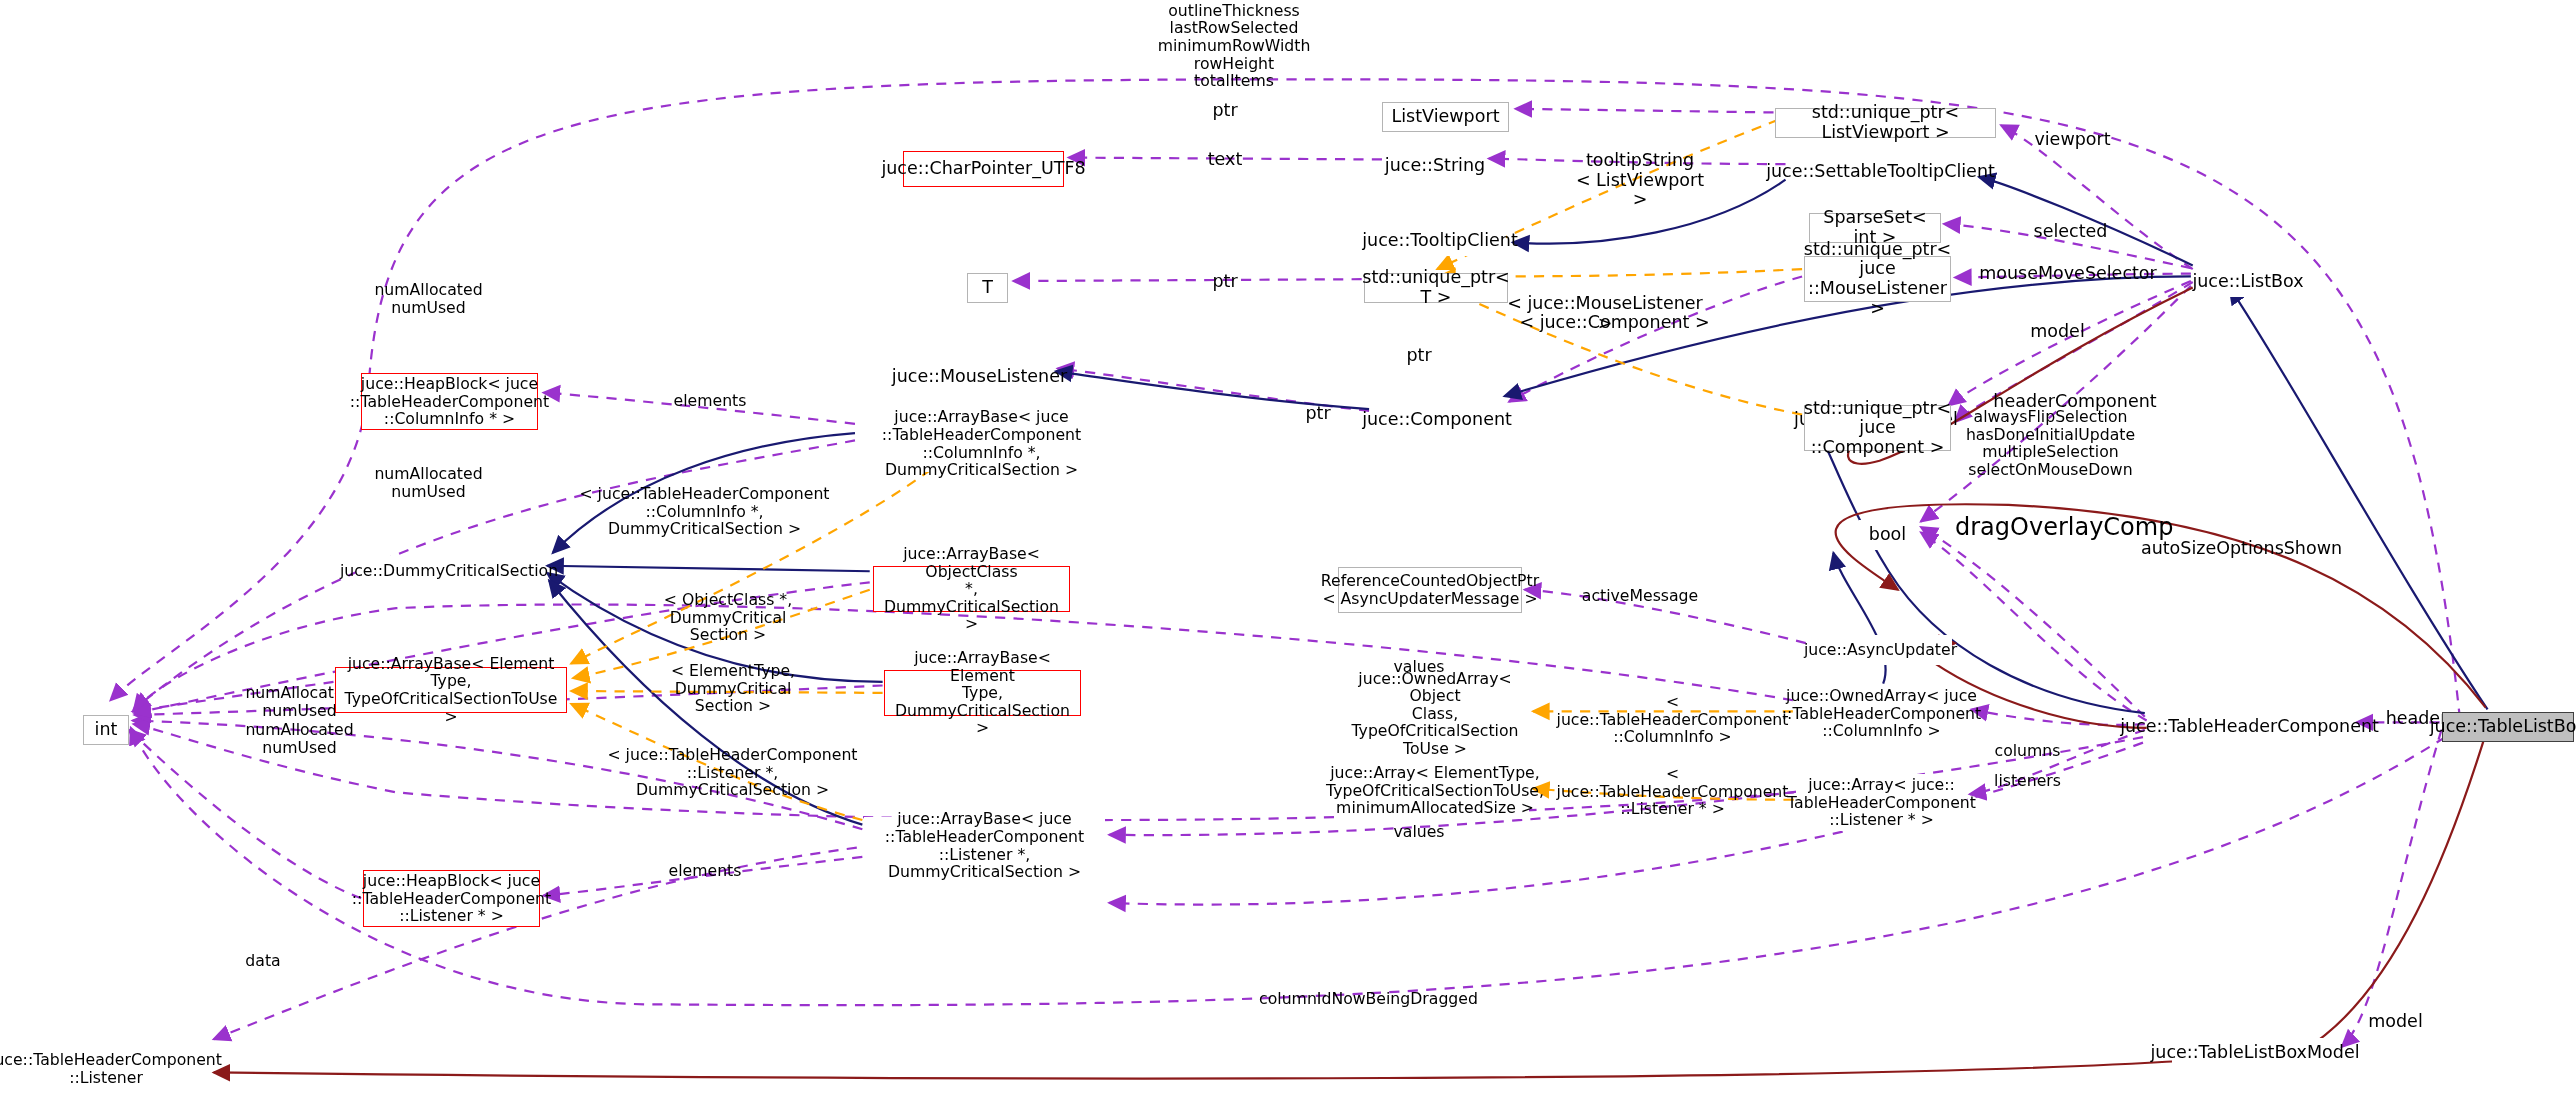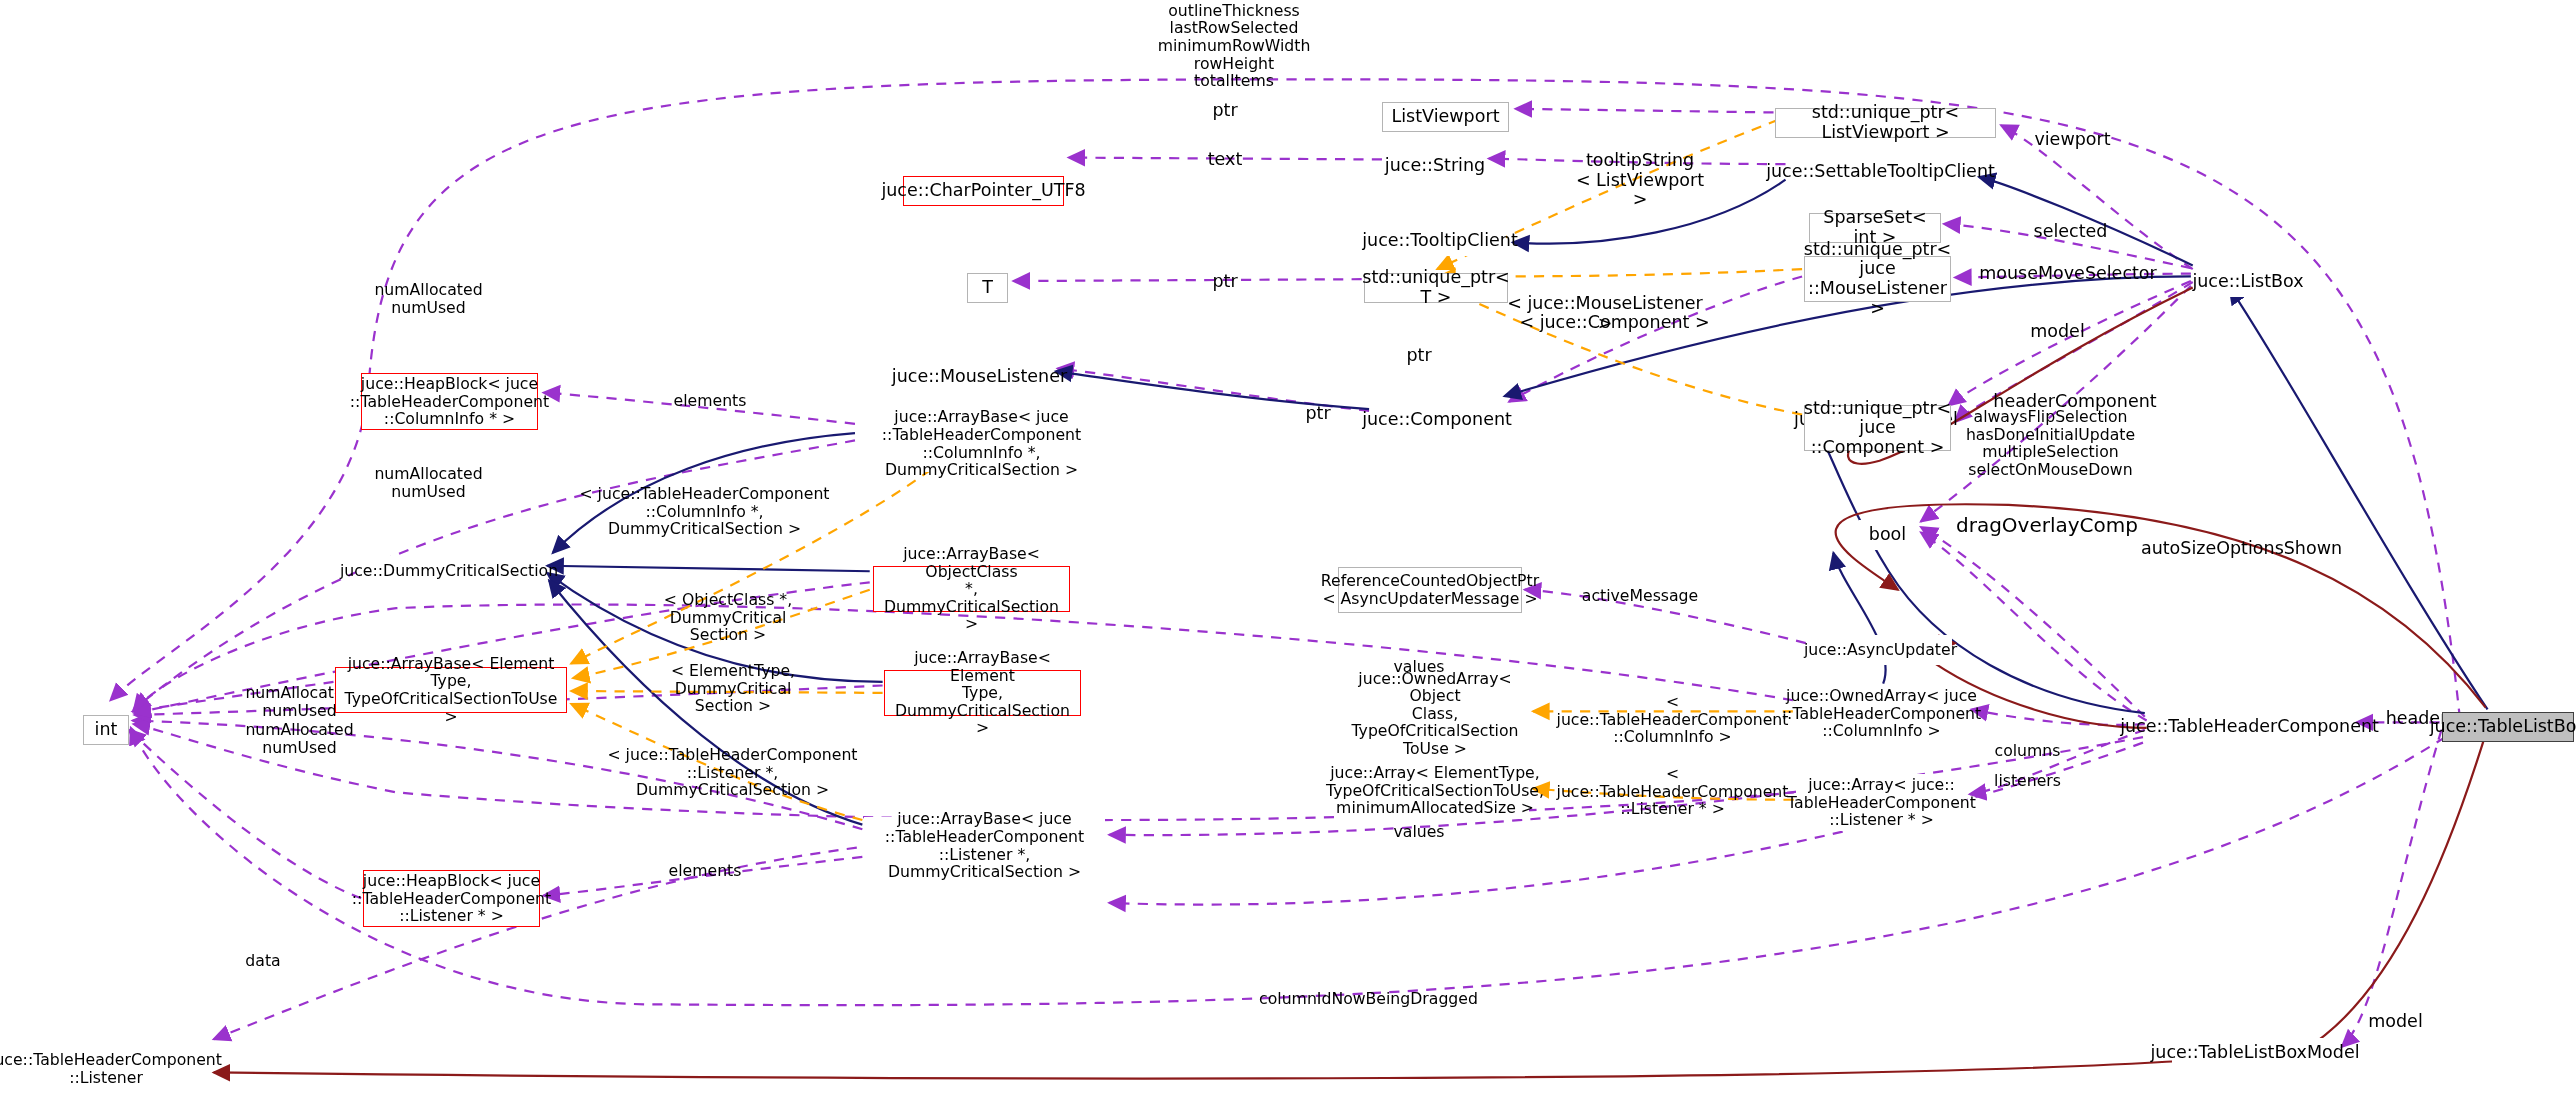--- a/index.html
+++ b/index.html
@@ -184,21 +184,21 @@
       <path d="M2330,790 C2250,790 2160,760 2100,720 C2070,700 2050,698 2122,698"></path>
 
       <path d="M2700,790 C2660,920 2600,1080 2500,1140 C2200,1180 900,1172 232,1164"></path>
 
       <path d="M2698,768 C2600,640 2450,560 2180,548 C1900,540 2000,600 2060,640"></path>
     </g>
   </svg>
 
 <div class="node grey" style="left: 1382px; top: 102px; width: 127px; height: 30px; font-size: 17.5px;">ListViewport</div>
     <div class="node grey" style="left: 1775px; top: 108px; width: 221px; height: 30px; font-size: 17.5px;">std::unique_ptr&lt; ListViewport &gt;</div>
-    <div class="node red" style="left: 903px; top: 151px; width: 161px; height: 30px; font-size: 17.5px; margin-top: 25px;">juce::CharPointer_UTF8</div>
+    <div class="node red" style="left: 903px; top: 151px; width: 161px; height: 36px; font-size: 17.5px;">juce::CharPointer_UTF8</div>
     <div class="node thick" style="left: 1385px; top: 151px; width: 100px; height: 30px; font-size: 17.5px;">juce::String</div>
     <div class="node thick" style="left: 1787px; top: 157px; width: 187px; height: 30px; font-size: 17.5px;">juce::SettableTooltipClient</div>
     <div class="node grey" style="left: 1809px; top: 213px; width: 132px; height: 30px; font-size: 17.5px;">SparseSet&lt; int &gt;</div>
     <div class="node thick" style="left: 2196px; top: 267px; width: 104px; height: 30px; font-size: 17.5px;">juce::ListBox</div>
     <div class="node thick" style="left: 1374px; top: 226px; width: 132px; height: 30px; font-size: 17.5px;">juce::TooltipClient</div>
     <div class="node grey" style="left: 967px; top: 273px; width: 41px; height: 30px; font-size: 17.5px;">T</div>
     <div class="node grey" style="left: 1364px; top: 273px; width: 144px; height: 30px; font-size: 17.5px;">std::unique_ptr&lt; T &gt;</div>
     <div class="node grey" style="left: 1804px; top: 256px; width: 147px; height: 46px; font-size: 17.5px;">std::unique_ptr&lt; juce
 ::MouseListener &gt;</div>
     <div class="node thick" style="left: 907px; top: 362px; width: 145px; height: 30px; font-size: 17.5px;">juce::MouseListener</div>
@@ -289,21 +289,21 @@
 ::Listener *, DummyCriticalSection &gt;</div>
     <div class="edge-label" style="left: 645px; top: 862px; width: 120px; font-size: 15.7px; text-align: center;">elements</div>
     <div class="edge-label" style="left: 1557px; top: 587px; width: 166px; font-size: 15.7px; text-align: center;">activeMessage</div>
     <div class="edge-label" style="left: 1373px; top: 658px; width: 92px; font-size: 15.7px; text-align: center;">values</div>
     <div class="edge-label" style="left: 1373px; top: 717px; width: 92px; font-size: 15.7px; text-align: center;">values</div>
     <div class="edge-label" style="left: 1373px; top: 823px; width: 92px; font-size: 15.7px; text-align: center;">values</div>
     <div class="edge-label" style="left: 1548px; top: 693px; width: 249px; font-size: 15.7px; text-align: center;">&lt; juce::TableHeaderComponent
 ::ColumnInfo &gt;</div>
     <div class="edge-label" style="left: 1548px; top: 765px; width: 249px; font-size: 15.7px; text-align: center;">&lt; juce::TableHeaderComponent
 ::Listener * &gt;</div>
-    <div class="edge-label" style="left: 1955px; top: 514px; width: 184px; font-size: 20px; text-align: center;">dragOverlayComp</div>
+    <div class="edge-label" style="left: 1955px; top: 514px; width: 184px; font-size: 24px; text-align: center;">dragOverlayComp</div>
     <div class="edge-label" style="left: 2131px; top: 539px; width: 221px; font-size: 17.5px; text-align: center;">autoSizeOptionsShown</div>
     <div class="edge-label" style="left: 1972px; top: 742px; width: 111px; font-size: 15.7px; text-align: center;">columns</div>
     <div class="edge-label" style="left: 1972px; top: 772px; width: 111px; font-size: 15.7px; text-align: center;">listeners</div>
     <div class="edge-label" style="left: 2366px; top: 709px; width: 101px; font-size: 17.5px; text-align: center;">header</div>
     <div class="edge-label" style="left: 1235px; top: 990px; width: 267px; font-size: 15.7px; text-align: center;">columnIdNowBeingDragged</div>
     <div class="edge-label" style="left: 217px; top: 952px; width: 92px; font-size: 15.7px; text-align: center;">data</div>
     <div class="edge-label" style="left: 2345px; top: 1012px; width: 101px; font-size: 17.5px; text-align: center;">model</div>
   </div>
 
 

